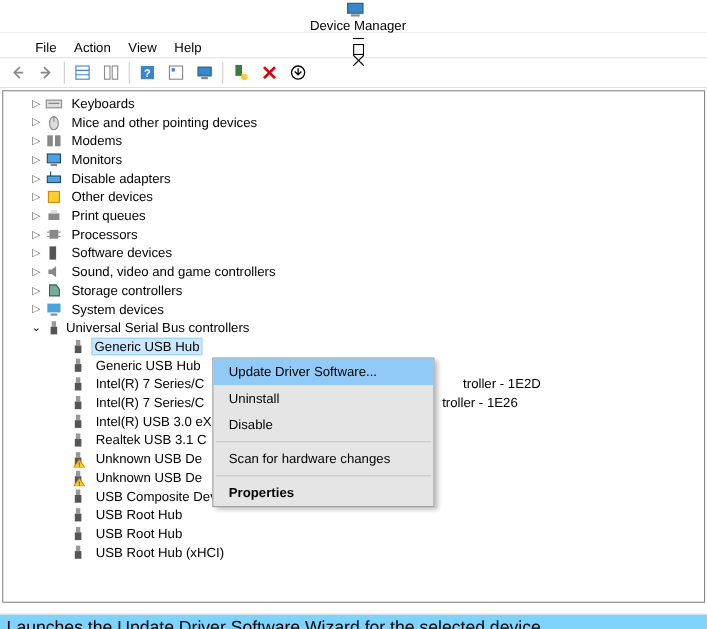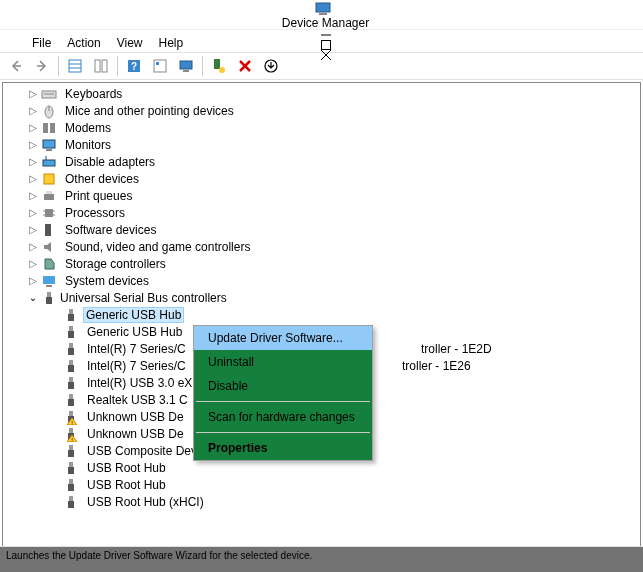--- a/index.html
+++ b/index.html
@@ -23,27 +23,27 @@
 .node { display: flex; align-items: center; height: 17px; font-size: 12px; white-space: nowrap; }
 .arrow { width: 16px; height: 16px; display: flex; align-items: center; justify-content: center; color: #666; font-size: 10px; }
 .arrow.open { color: #000; }
 .dev-icon { width: 16px; height: 16px; margin-right: 4px; display: flex; align-items: center; justify-content: center; flex-shrink: 0; }
 .node.d1 { padding-left: 18px; }
 .node.d2 { padding-left: 40px; }
 .node.selected .label { background: #cce8ff; border: 1px solid #99d1ff; padding: 0 2px; }
 .node .label { padding: 0 3px; border: 1px solid transparent; }
 .selbox { border: 2px solid #000; margin-left: -2px; padding: 0 !important; }
 
-.context-menu { position: absolute; left: 193px; top: 325px; width: 180px; background: #15803d; border: 1px solid #a0a0a0; box-shadow: 3px 3px 4px rgba(0,0,0,0.25); font-size: 12px; z-index: 10; }
+.context-menu { position: absolute; left: 193px; top: 325px; width: 202px; background: #e5e5e5; border: 1px solid #a0a0a0; box-shadow: 3px 3px 4px rgba(0,0,0,0.25); font-size: 12px; z-index: 10; }
 .cm-item { padding: 5px 14px; }
 .cm-item.hl { background: #91c9f7; }
 .cm-sep { height: 1px; background: #c8c8c8; margin: 3px 2px; }
 .cm-item.bold { font-weight: bold; }
 
-.statusbar { position: absolute; bottom: 0; left: 0; right: 0; height: 26px; font-size: 10px; padding: 3px 6px; border-top: 1px solid #e0e0e0; background: #737373; }
+.statusbar { position: absolute; bottom: 0; left: 0; right: 0; height: 14px; font-size: 16px; padding: 3px 6px; border-top: 1px solid #e0e0e0; background: #7dd3fc; }
 
 ::-webkit-scrollbar { width: 17px; }
 ::-webkit-scrollbar-track { background: #f0f0f0; }
 ::-webkit-scrollbar-thumb { background: #c2c2c2; border: 1px solid #ababab; }
 ::-webkit-scrollbar-button { background: #f0f0f0; height: 17px; border: 1px solid #ddd; }
 </style>
 </head>
 <body>
 
 <div class="titlebar">

